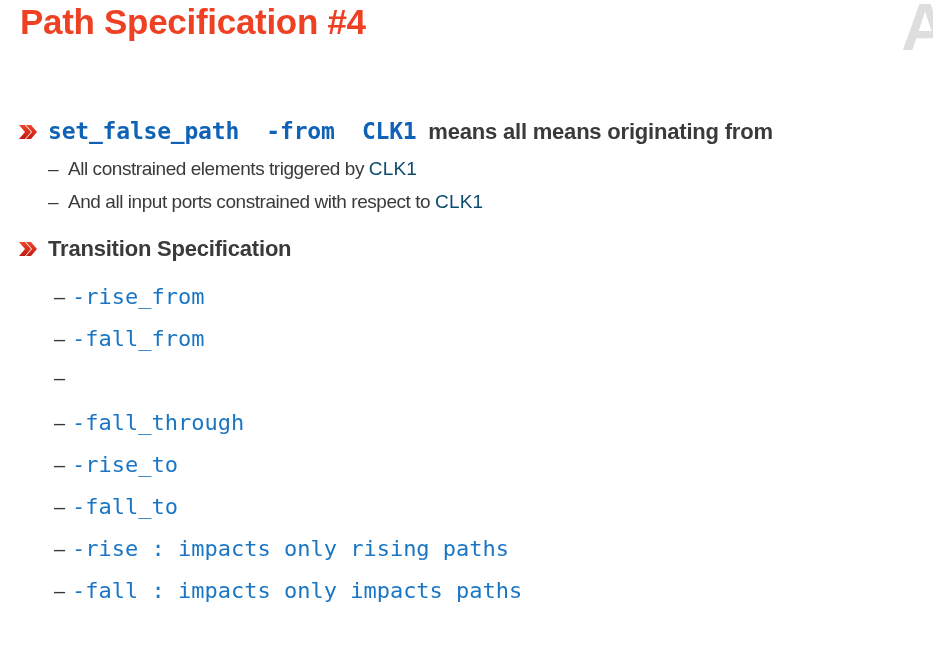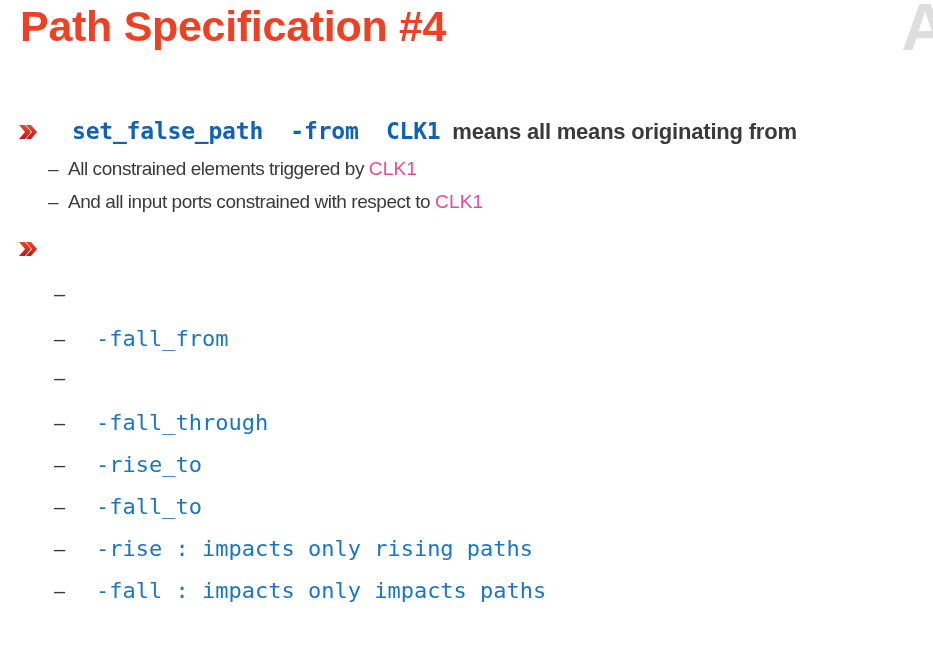--- a/index.html
+++ b/index.html
@@ -38,21 +38,21 @@
     filter: blur(0.6px);
     opacity: 0.85;
   }
 
   
   .title {
     position: absolute;
     left: 20px;
     top: 2px;
     font-family: "Liberation Sans", sans-serif;
-    font-size: 43px;
+    font-size: 35px;
     font-weight: bold;
     color: #ee4124;
     letter-spacing: -0.3px;
     white-space: nowrap;
   }
 
   
   .content {
     position: absolute;
     left: 0;
@@ -85,21 +85,20 @@
     font-weight: bold;
     color: #3a3a3a;
     white-space: pre;
     letter-spacing: -0.2px;
   }
   .code {
     font-family: "DejaVu Sans Mono", "Liberation Mono", monospace;
     font-weight: bold;
     color: #0f62b5;
     white-space: pre;
-    margin-left: 24px;
   }
   .l1 .code { font-size: 23px; }
 
   
   .l2 {
     display: flex;
     align-items: baseline;
     padding-left: 48px;
     height: 33px;
   }
@@ -113,21 +112,21 @@
   }
   .l2-text {
     font-family: "Liberation Sans", sans-serif;
     font-size: 19px;
     font-weight: normal;
     color: #3a3a3a;
     white-space: pre;
     letter-spacing: -0.45px;
   }
   .clk {
-    color: #ec4899;
+    color: #0c4a6e;
     letter-spacing: 0.2px;
   }
 
   
   .l2c {
     display: flex;
     align-items: baseline;
     padding-left: 54px;
     height: 42px;
   }
@@ -191,26 +190,28 @@
           <defs>
             <linearGradient id="gr2" x1="0" y1="0" x2="0" y2="1">
               <stop offset="0%" stop-color="#f0442c"></stop>
               <stop offset="100%" stop-color="#c11a12"></stop>
             </linearGradient>
           </defs>
           <path d="M1,3 L7,3 L13,10 L7,17 L1,17 L7,10 Z" fill="url(#gr2)"></path>
           <path d="M8,3 L13,3 L19,10 L13,17 L8,17 L14,10 Z" fill="url(#gr2)"></path>
         </svg>
       </span>
+      <span class="l1-text">Transition Specification</span>
     </div>
 
     <div class="spacer-b"></div>
 
     <div class="l2c">
       <span class="dash">–</span>
+      <span class="code">-rise_from</span>
     </div>
 
     <div class="l2c">
       <span class="dash">–</span>
       <span class="code">-fall_from</span>
     </div>
 
     <div class="l2c">
       <span class="dash">–</span>
     </div>

